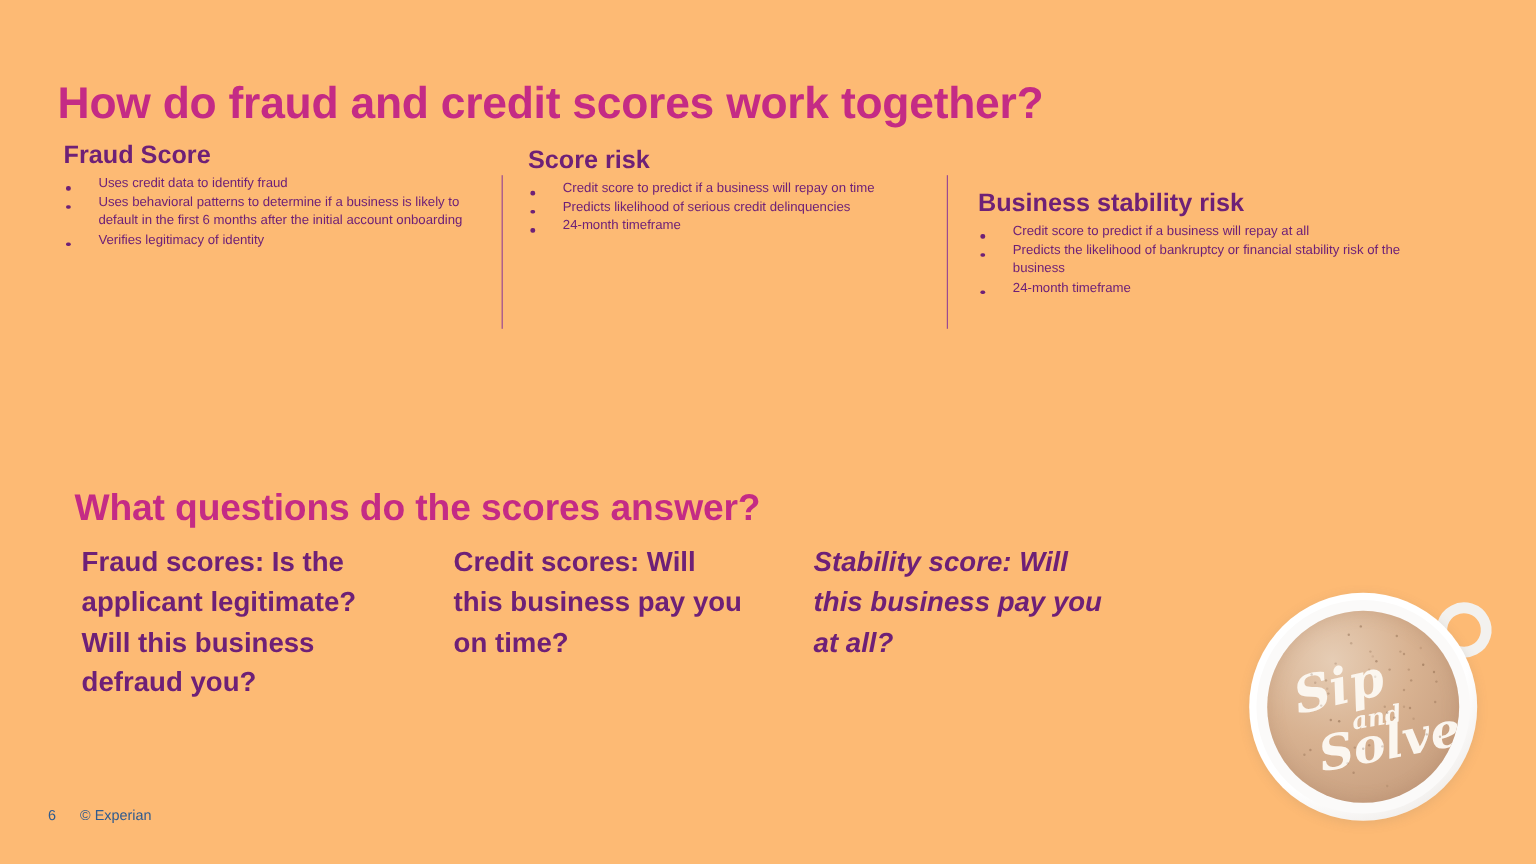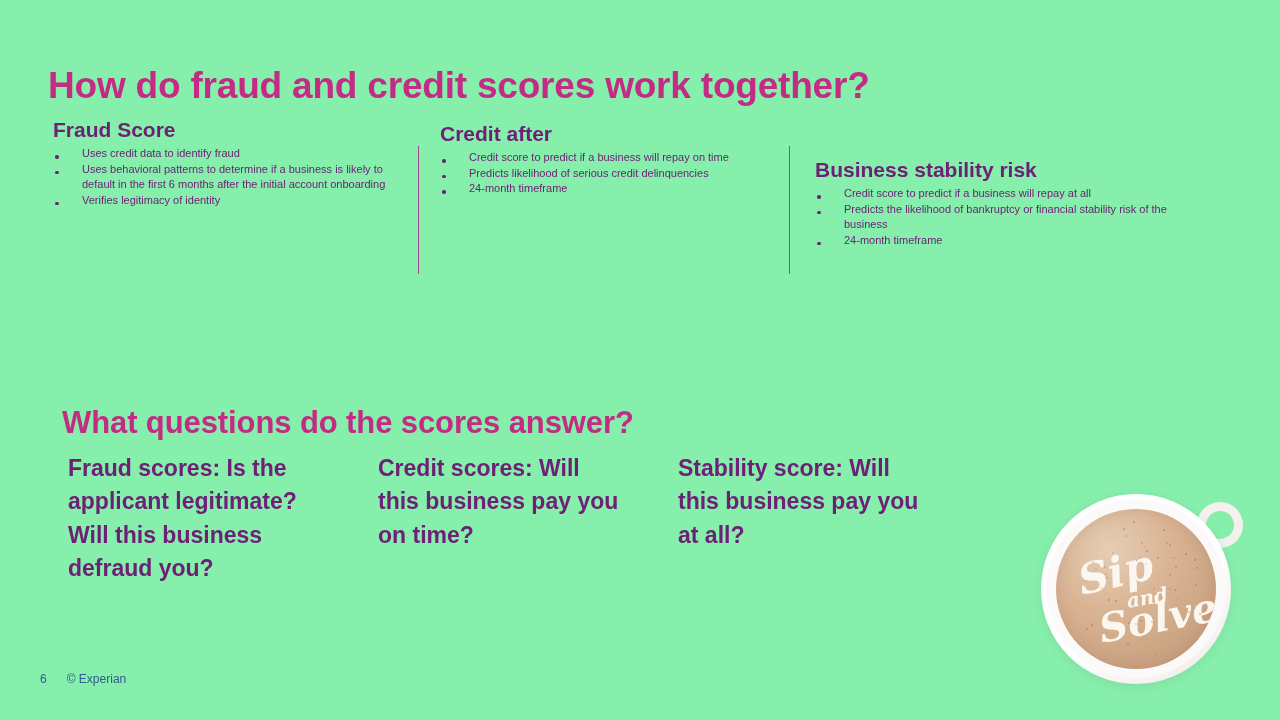--- a/index.html
+++ b/index.html
@@ -12,21 +12,21 @@
     height: 720px;
     position: relative;
     overflow: hidden;
     font-family: "Liberation Sans", sans-serif;
     -webkit-font-smoothing: antialiased;
   }
 
   .slide {
     position: absolute;
     inset: 0;
-    background: #86efac;
+    background: #fdba74;
   }
 
   
   .title-main {
     position: absolute;
     left: 48px;
     top: 40px;
     font-size: 37px;
     font-weight: bold;
     color: #C42B85;
@@ -112,21 +112,21 @@
   .answer {
     position: absolute;
     top: 0;
     font-size: 23px;
     font-weight: bold;
     color: #6E2077;
     line-height: 1.45;
   }
   .answer-0 { left: 68px;  width: 265px; }
   .answer-1 { left: 378px; width: 248px; }
-  .answer-2 { left: 678px; width: 258px; }
+  .answer-2 { left: 678px; width: 258px; font-style: italic; }
 
   
   .footer {
     position: absolute;
     left: 40px;
     top: 672px;
     font-size: 12px;
     color: #2F5B8F;
   }
   .footer .page-num { margin-right: 20px; }
@@ -215,21 +215,21 @@
     <div class="col col-0">
       <div class="col-head">Fraud Score</div>
       <ul class="bullets">
         <li>Uses credit data to identify fraud</li>
         <li>Uses behavioral patterns to determine if a business is likely to default in the first 6 months after the initial account onboarding</li>
         <li>Verifies legitimacy of identity</li>
       </ul>
     </div>
 
     <div class="col col-1">
-      <div class="col-head">Credit after</div>
+      <div class="col-head">Score risk</div>
       <ul class="bullets">
         <li>Credit score to predict if a business will repay on time</li>
         <li>Predicts likelihood of serious credit delinquencies</li>
         <li>24-month timeframe</li>
       </ul>
     </div>
 
     <div class="col col-2">
       <div class="col-head">Business stability risk</div>
       <ul class="bullets">

